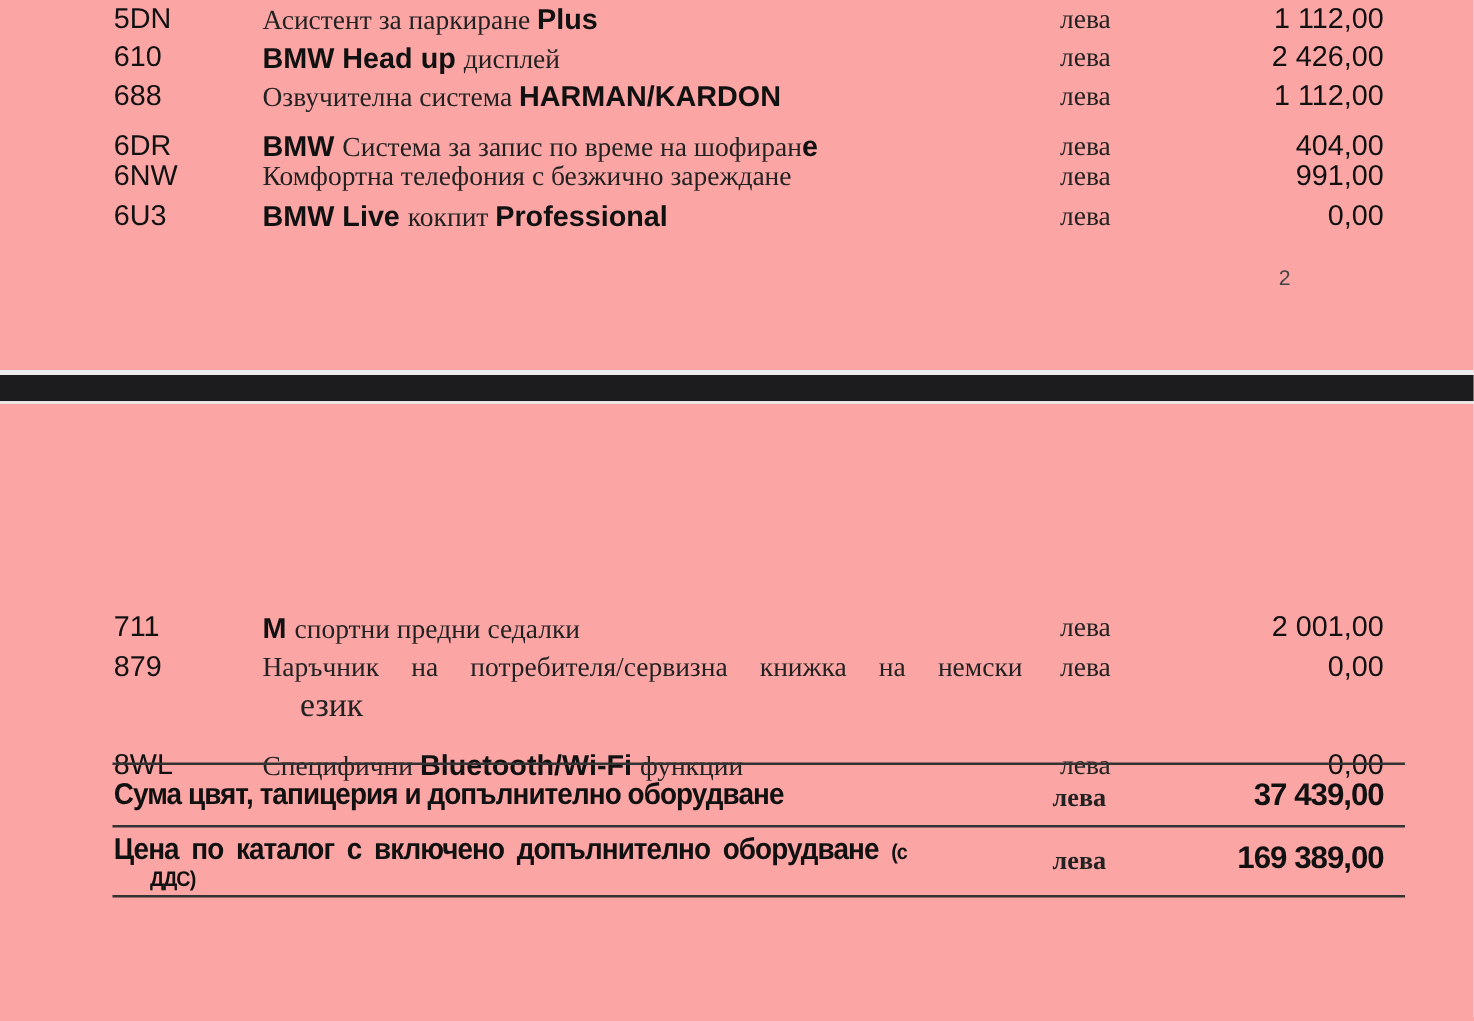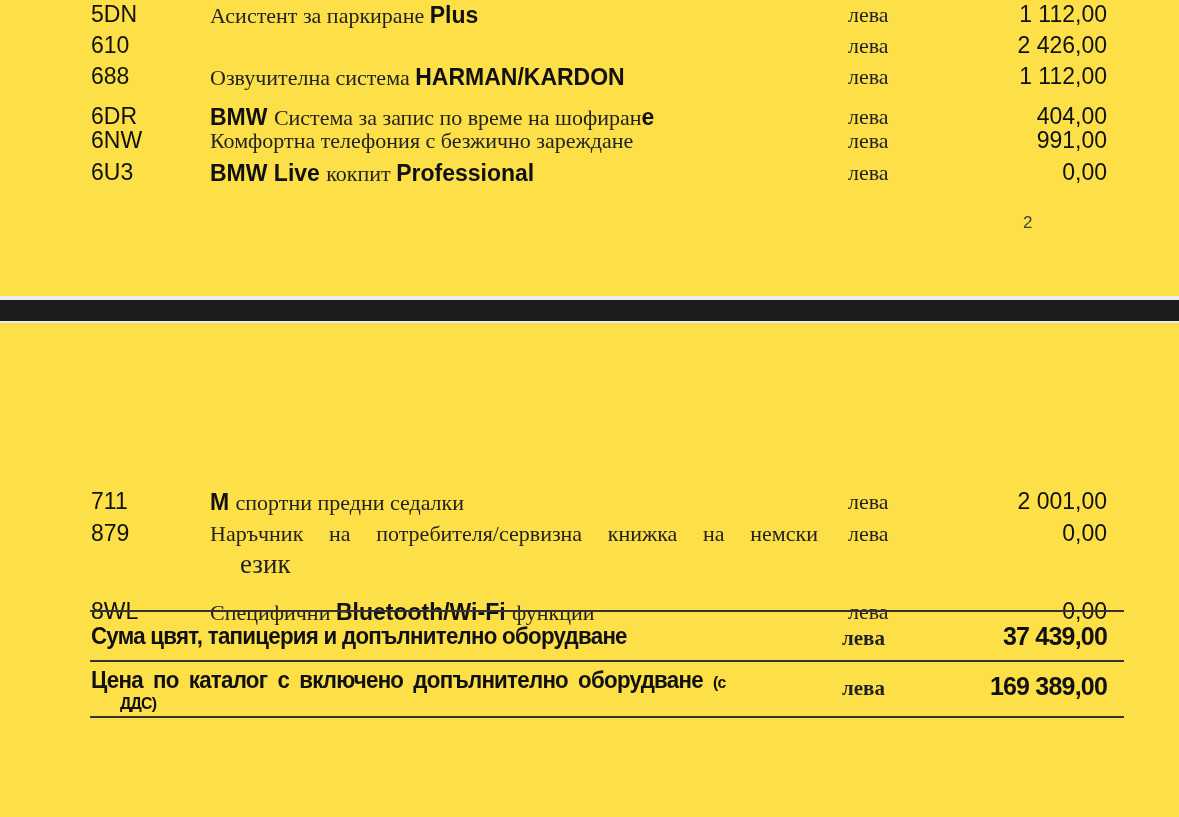--- a/index.html
+++ b/index.html
@@ -1,21 +1,21 @@
 <!DOCTYPE html>
 <html><head>
 <meta charset="utf-8">
 <style>
   html, body { margin:0; padding:0; }
   body {
     width:1179px; height:817px; position:relative; overflow:hidden;
     background:#ffffff; color:#111111;
     font-family:"Liberation Sans", sans-serif;
   }
-  .page { position:absolute; left:0; width:1179px; background:#fde047; }
+  .page { position:absolute; left:0; width:1179px; background:#fca5a5; }
   .page-top { top:0; height:298px; }
   .page-bottom { top:323px; height:494px; }
   .sep-light1 { position:absolute; left:0; top:296px; width:1179px; height:4px; background:#ececee; }
   .sep-dark { position:absolute; left:0; top:300px; width:1179px; height:21px; background:#1c1c1e; }
   .sep-light2 { position:absolute; left:0; top:321px; width:1179px; height:4px; background:#ececec; }
 
   .row { position:absolute; left:90px; width:1034px; height:31px; }
   .code { position:absolute; left:1px; top:0; font-family:"Liberation Sans", sans-serif; font-size:23px; line-height:28px; color:#111; }
   .desc { position:absolute; left:120px; top:0; width:610px; font-size:22px; line-height:30px; color:#222; font-family:"Liberation Serif", serif; }
   .desc .sans { font-family:"Liberation Sans", sans-serif; font-size:23px; color:#111;font-weight:bold; }
@@ -38,20 +38,21 @@
 
 <div class="page page-top">
   <div class="row" style="top:0px;">
     <span class="code">5DN</span>
     <span class="desc"><span>Асистент за паркиране </span><span class="sans">Plus</span></span>
     <span class="curr">лева</span>
     <span class="amt">1 112,00</span>
   </div>
   <div class="row" style="top:31px;">
     <span class="code">610</span>
+    <span class="desc"><span class="sans">BMW Head up </span><span>дисплей</span></span>
     <span class="curr">лева</span>
     <span class="amt">2 426,00</span>
   </div>
   <div class="row" style="top:62px;">
     <span class="code">688</span>
     <span class="desc"><span>Озвучителна система </span><span class="sans">HARMAN/KARDON</span></span>
     <span class="curr">лева</span>
     <span class="amt">1 112,00</span>
   </div>
   <div class="row" style="top:102px;">

